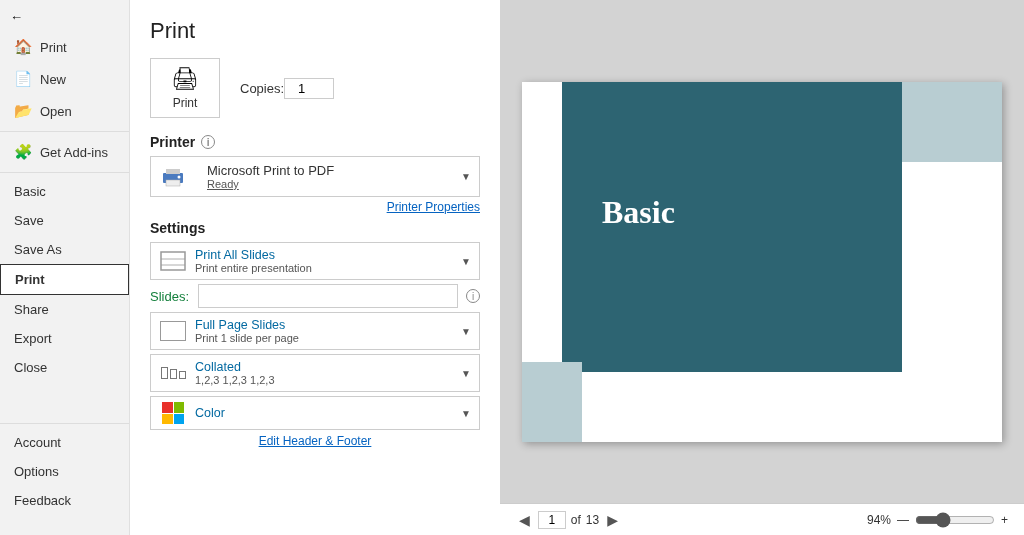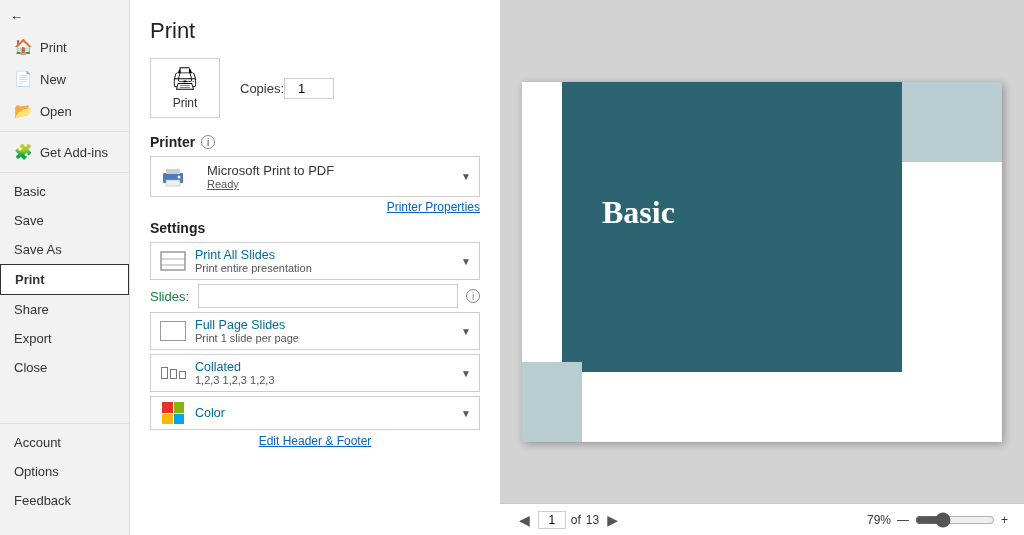--- a/index.html
+++ b/index.html
@@ -591,21 +591,21 @@
 
       <div class="preview-footer">
         <div class="page-nav">
           <button class="nav-btn">◀</button>
           <input class="page-input" type="text" value="1" style="">
           <span class="page-of">of</span>
           <span class="page-of">13</span>
           <button class="nav-btn">▶</button>
         </div>
         <div class="zoom-area">
-          <span>79%</span>
+          <span>94%</span>
           <span style="cursor:pointer;">—</span>
           <input type="range" class="zoom-slider" min="10" max="200" value="68" style="">
           <span style="cursor:pointer;">+</span>
         </div>
       </div>
     </div>
 
   </div>
 </div>
 

